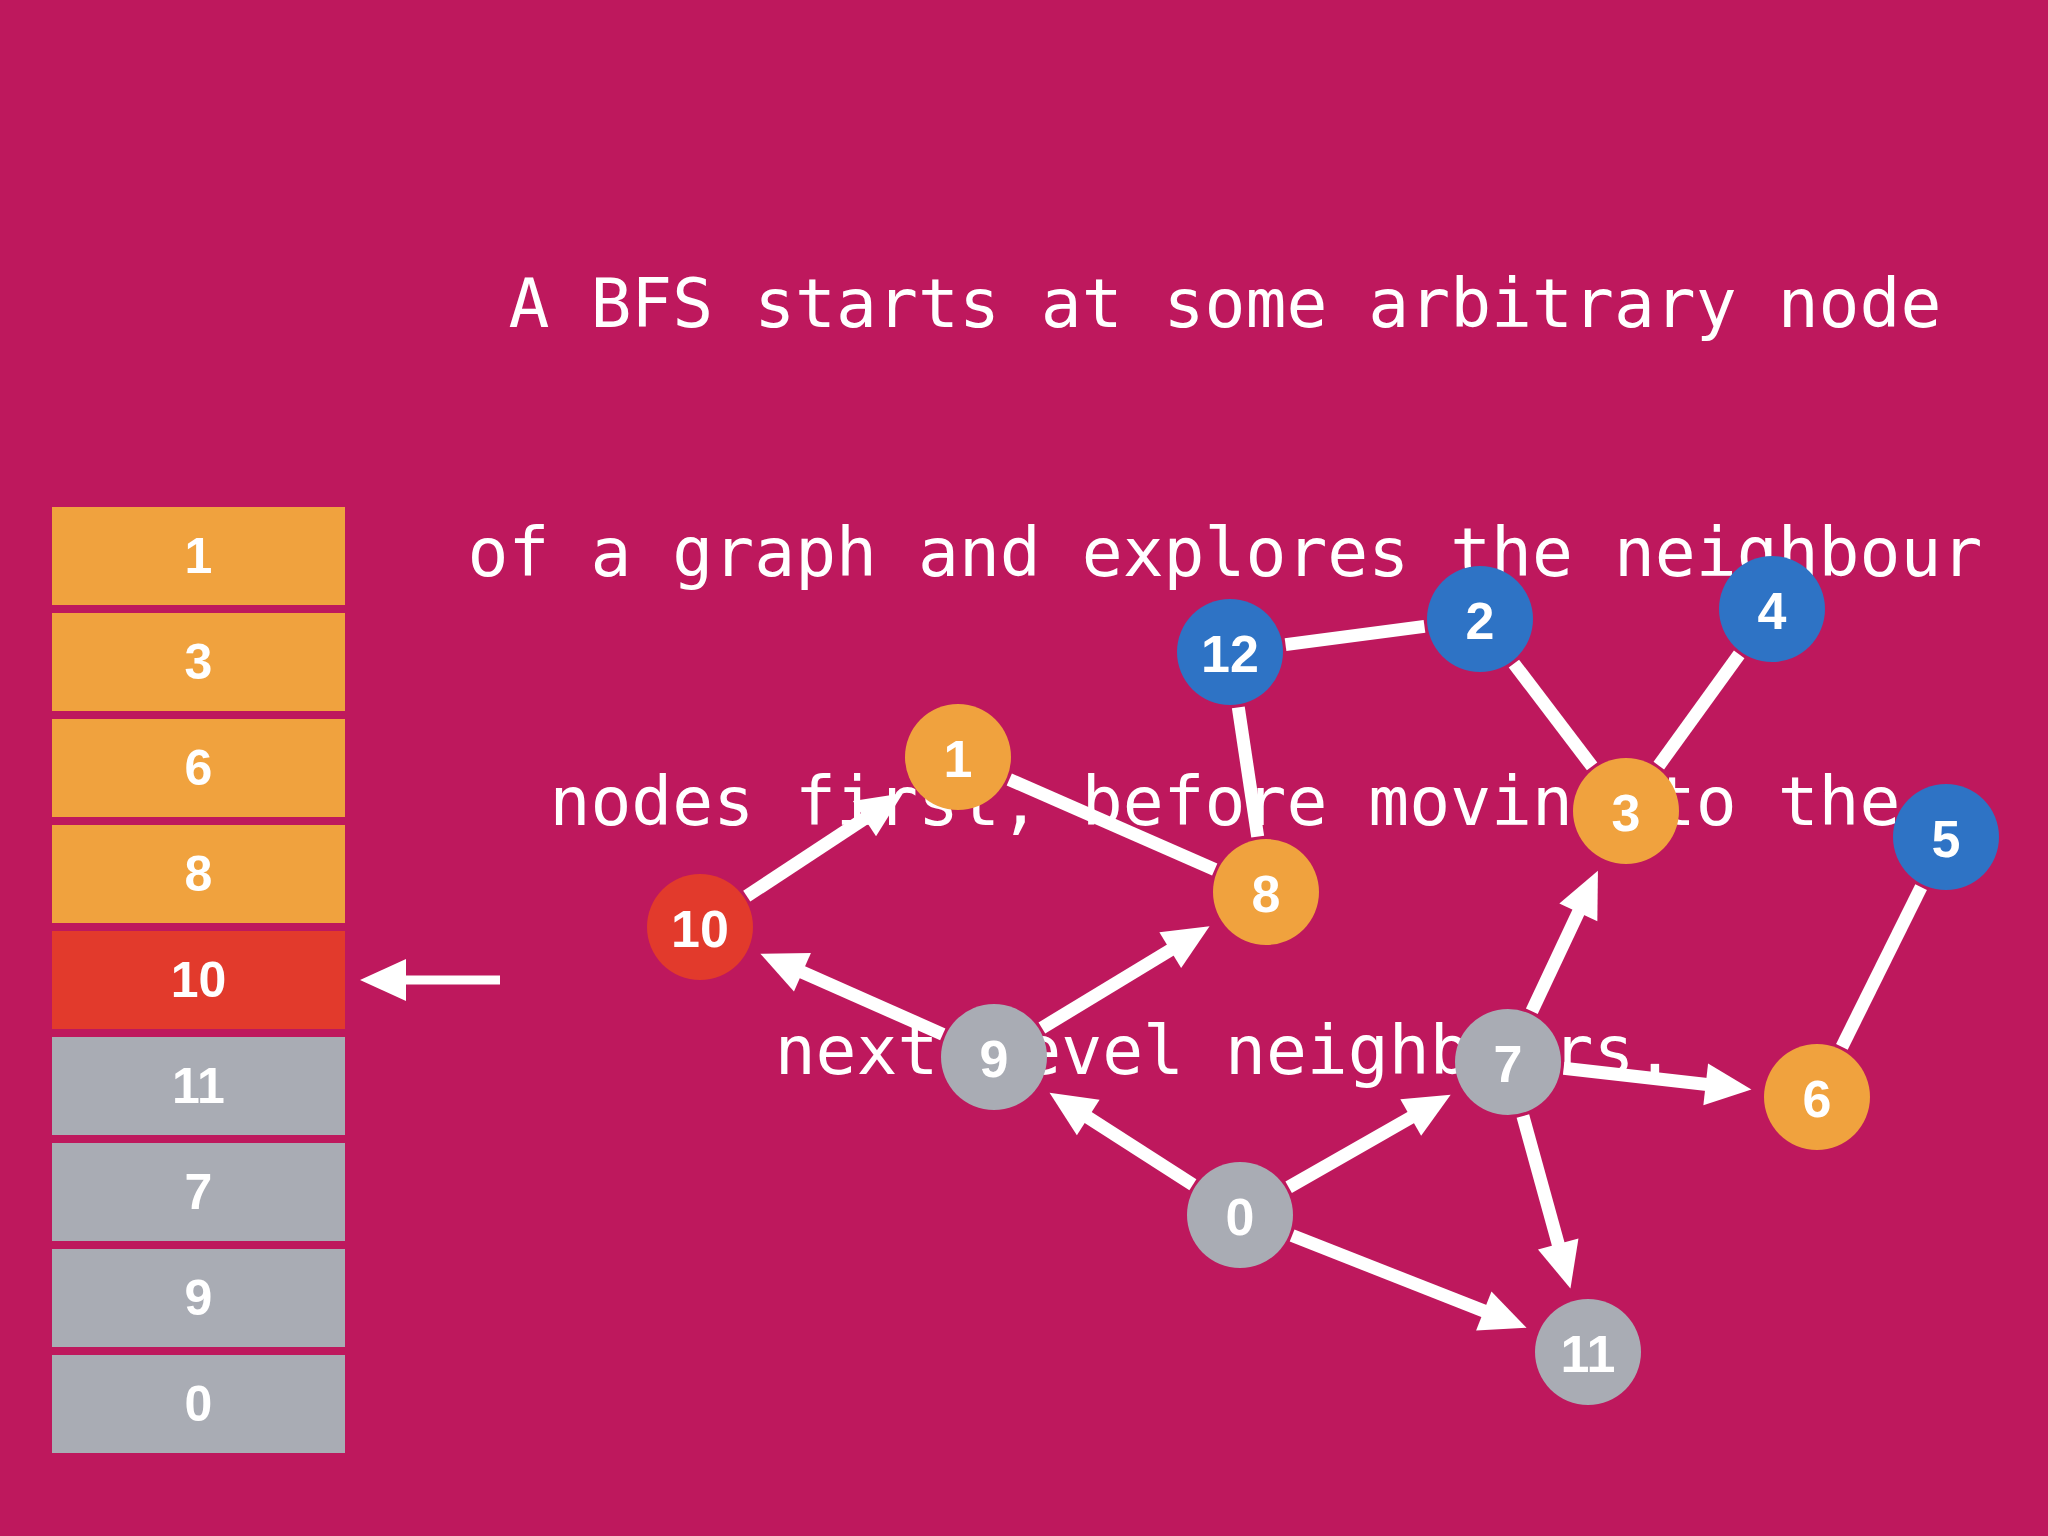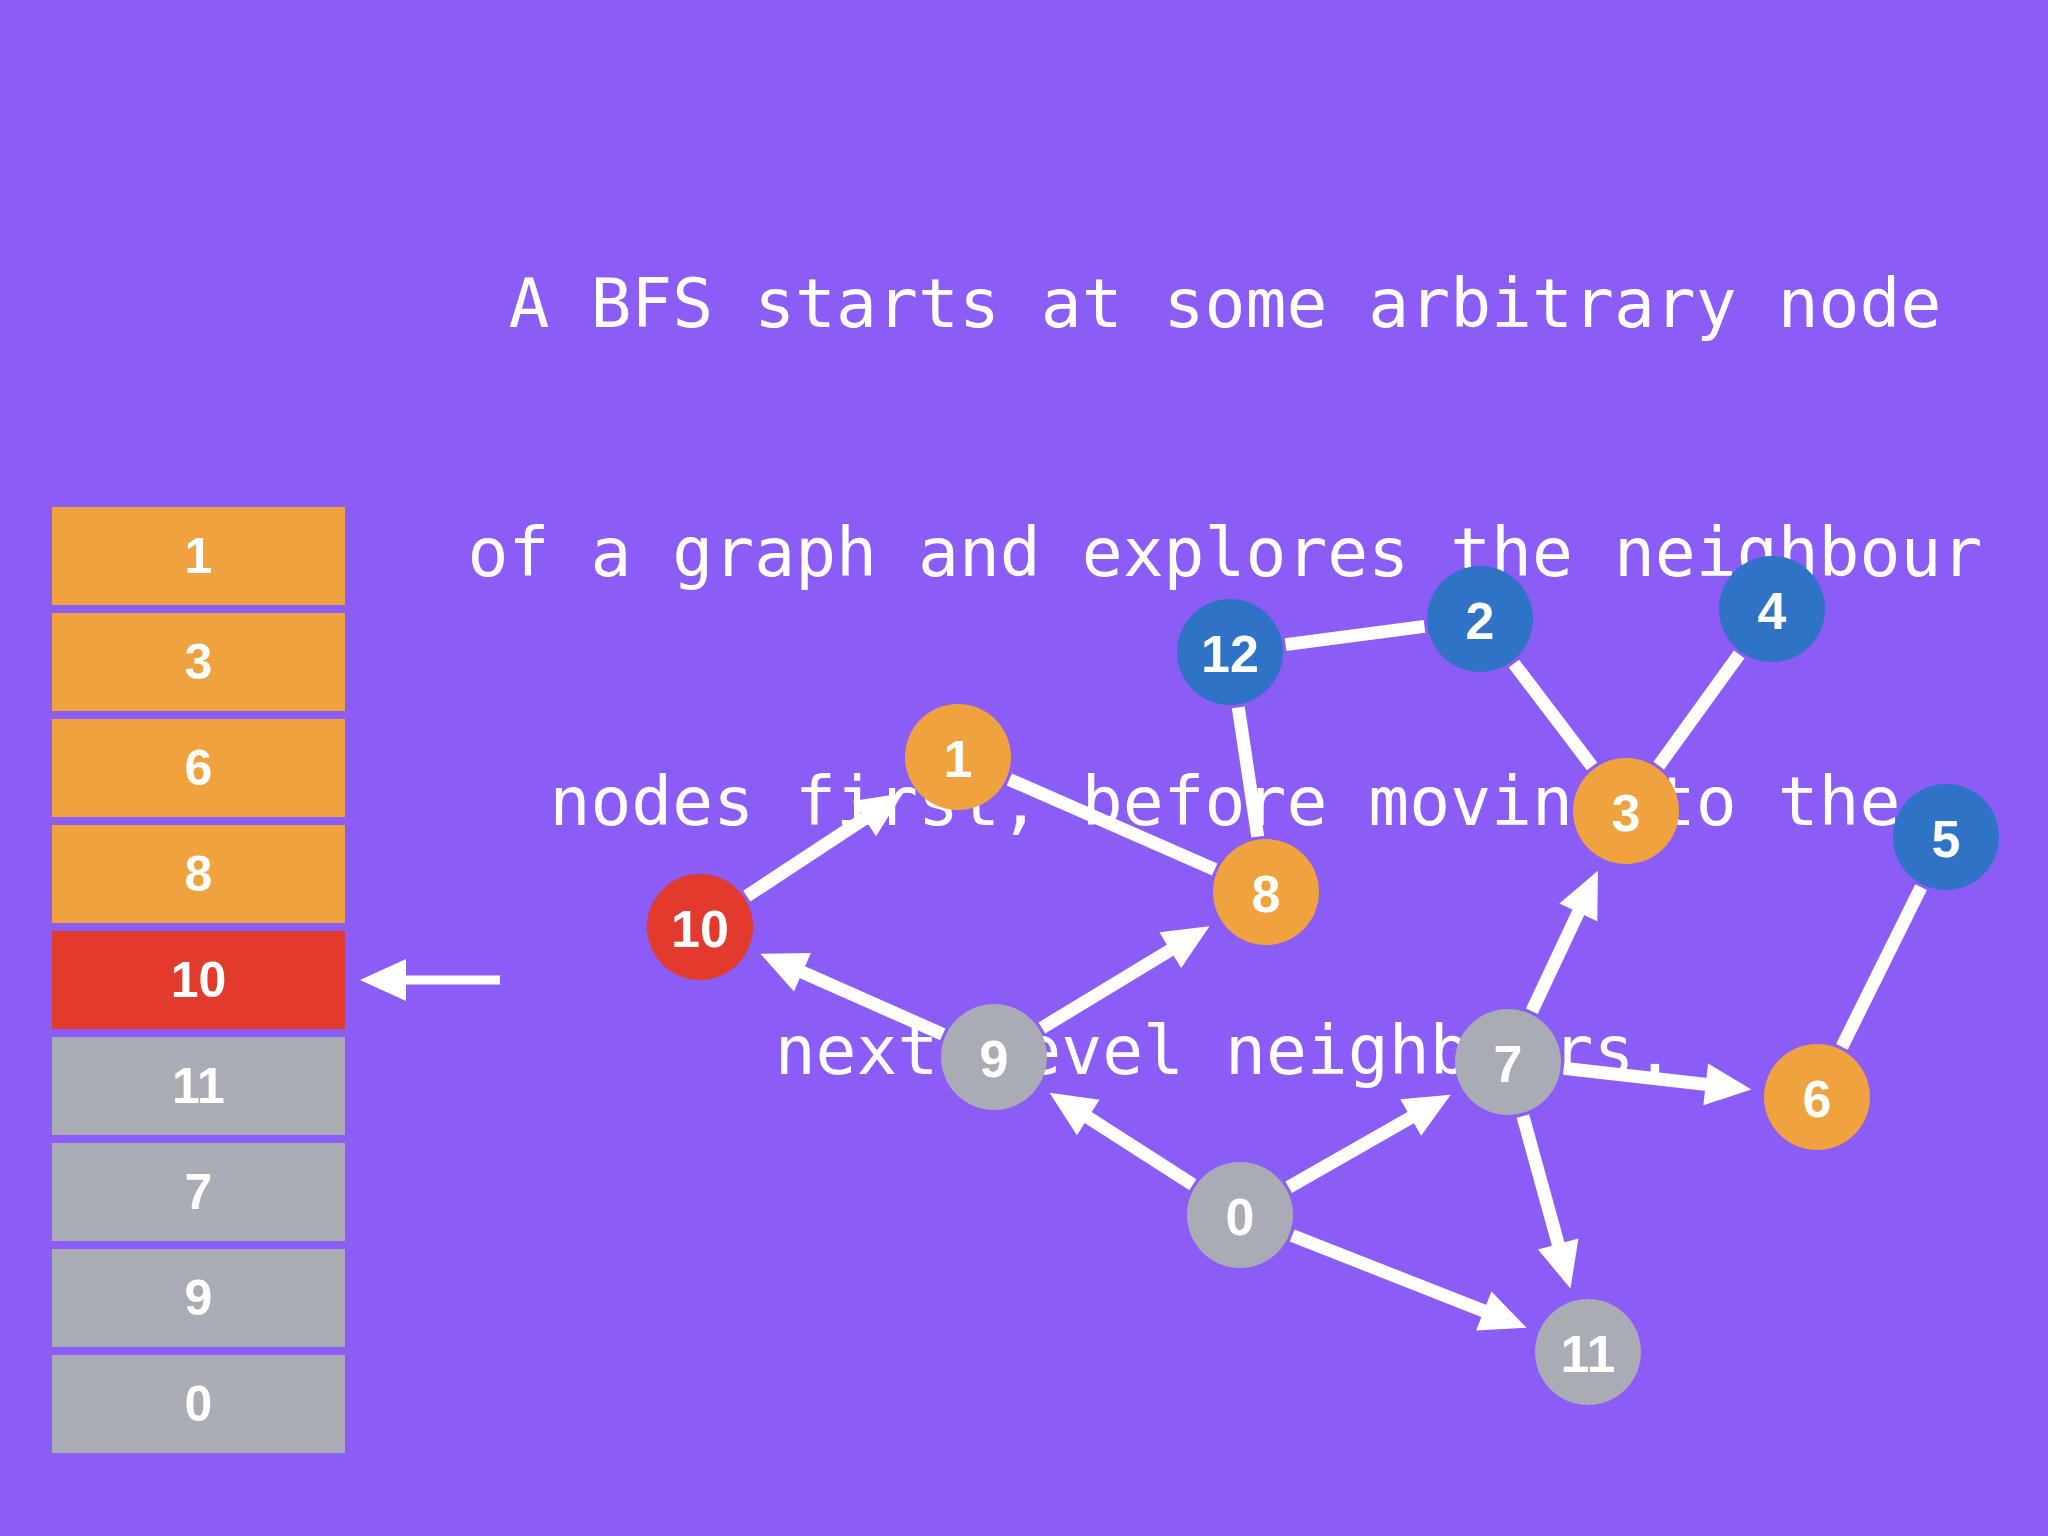--- a/index.html
+++ b/index.html
@@ -4,21 +4,21 @@
 <style>
   html, body {
     margin: 0;
     padding: 0;
     background: #000000;
   }
   .stage {
     position: relative;
     width: 2048px;
     height: 1536px;
-    background: #8b5cf6;
+    background: #be185d;
     overflow: hidden;
     font-family: "Liberation Sans", sans-serif;
   }
   .title {
     position: absolute;
     left: 325px;
     top: 96px;
     width: 1800px;
     text-align: center;
     color: #FFFFFF;

